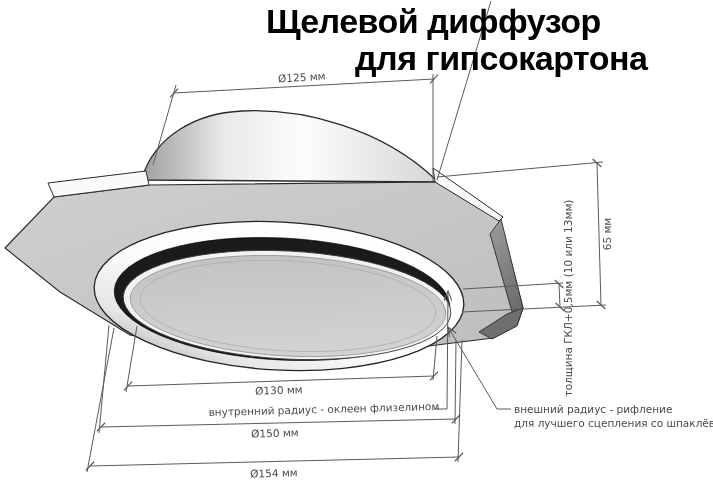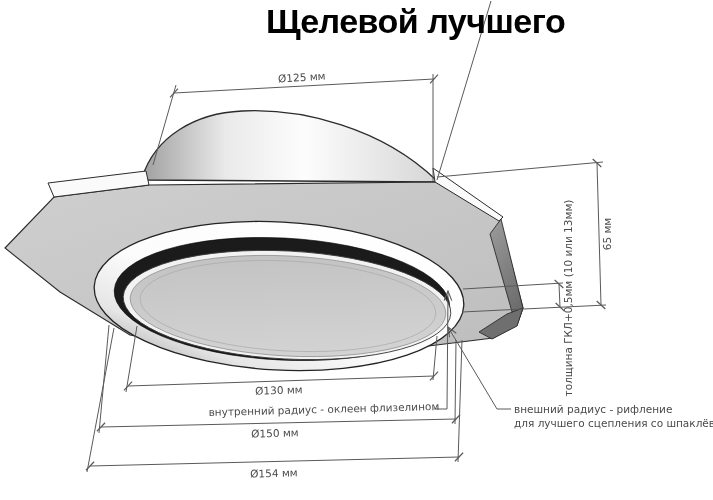--- a/index.html
+++ b/index.html
@@ -142,15 +142,16 @@
       <text class="dim-text" transform="translate(275,437) rotate(-1.5)" text-anchor="middle">Ø150 мм</text>
 
       <text class="dim-text" transform="translate(274,477) rotate(-1.5)" text-anchor="middle">Ø154 мм</text>
 
       <text class="dim-text" x="514" y="413" text-anchor="start">внешний радиус - рифление</text>
 
       <text class="dim-text" x="514" y="427" text-anchor="start">для лучшего сцепления со шпаклёвкой</text>
     </g>
   </svg>
 
-  <div class="title-line" id="title1">Щелевой лучшего</div>
+  <div class="title-line" id="title1">Щелевой диффузор</div>
+  <div class="title-line" id="title2">для гипсокартона</div>
 
 </div>
 
 </body></html>

